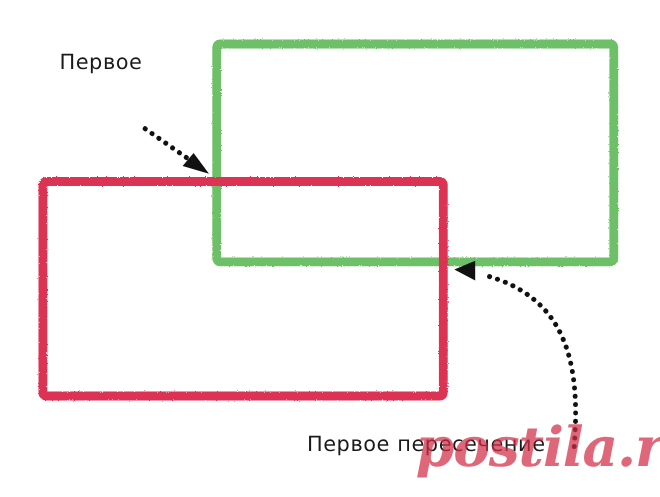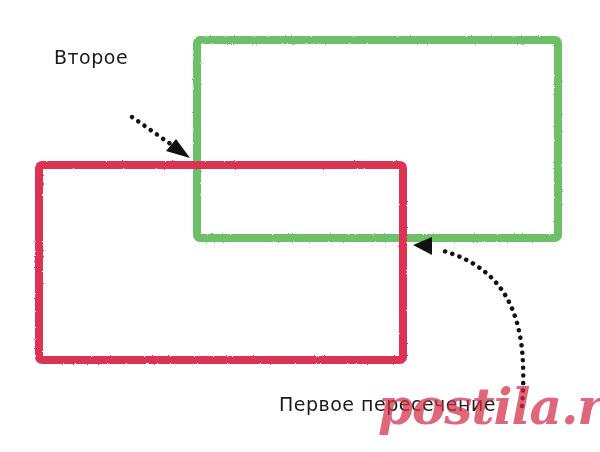--- a/index.html
+++ b/index.html
@@ -33,19 +33,19 @@
       <polygon points="190,158 166,151 176,139" fill="#111"></polygon>
     </g>
 
     <g>
       <path d="M 522 406 C 528 330, 515 270, 440 250" fill="none" stroke="#111" stroke-width="4.5" stroke-linecap="round" stroke-dasharray="0.1 7.5"></path>
       <polygon points="413,245 432,237 432,255" fill="#111"></polygon>
     </g>
   </svg>
 
   <div class="label label-first">
-    <span class="l1">Второе</span>
+    <span class="l1">Первое</span>
   </div>
 
   <div class="label label-second">Первое пересечение</div>
 
   <div class="watermark">postila.ru</div>
 </div>
 
 </body></html>

